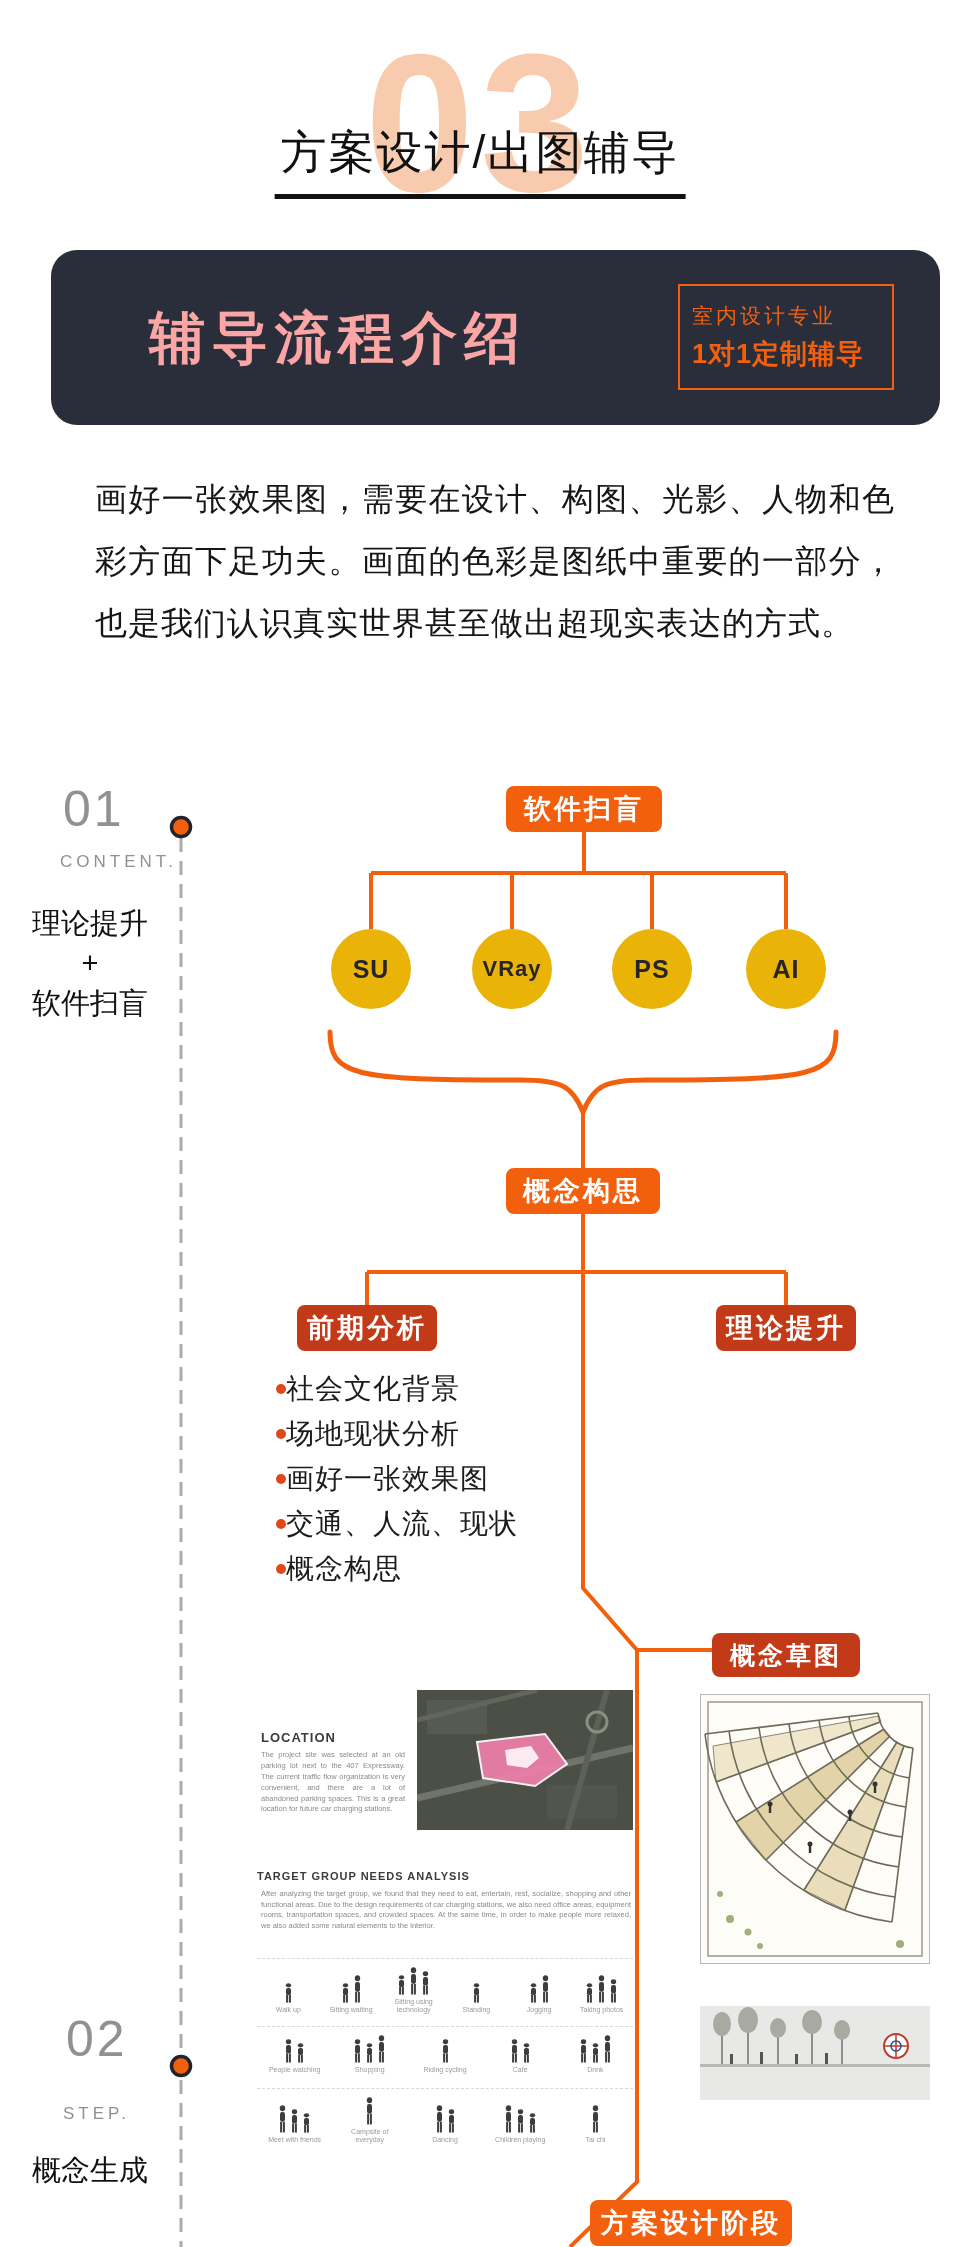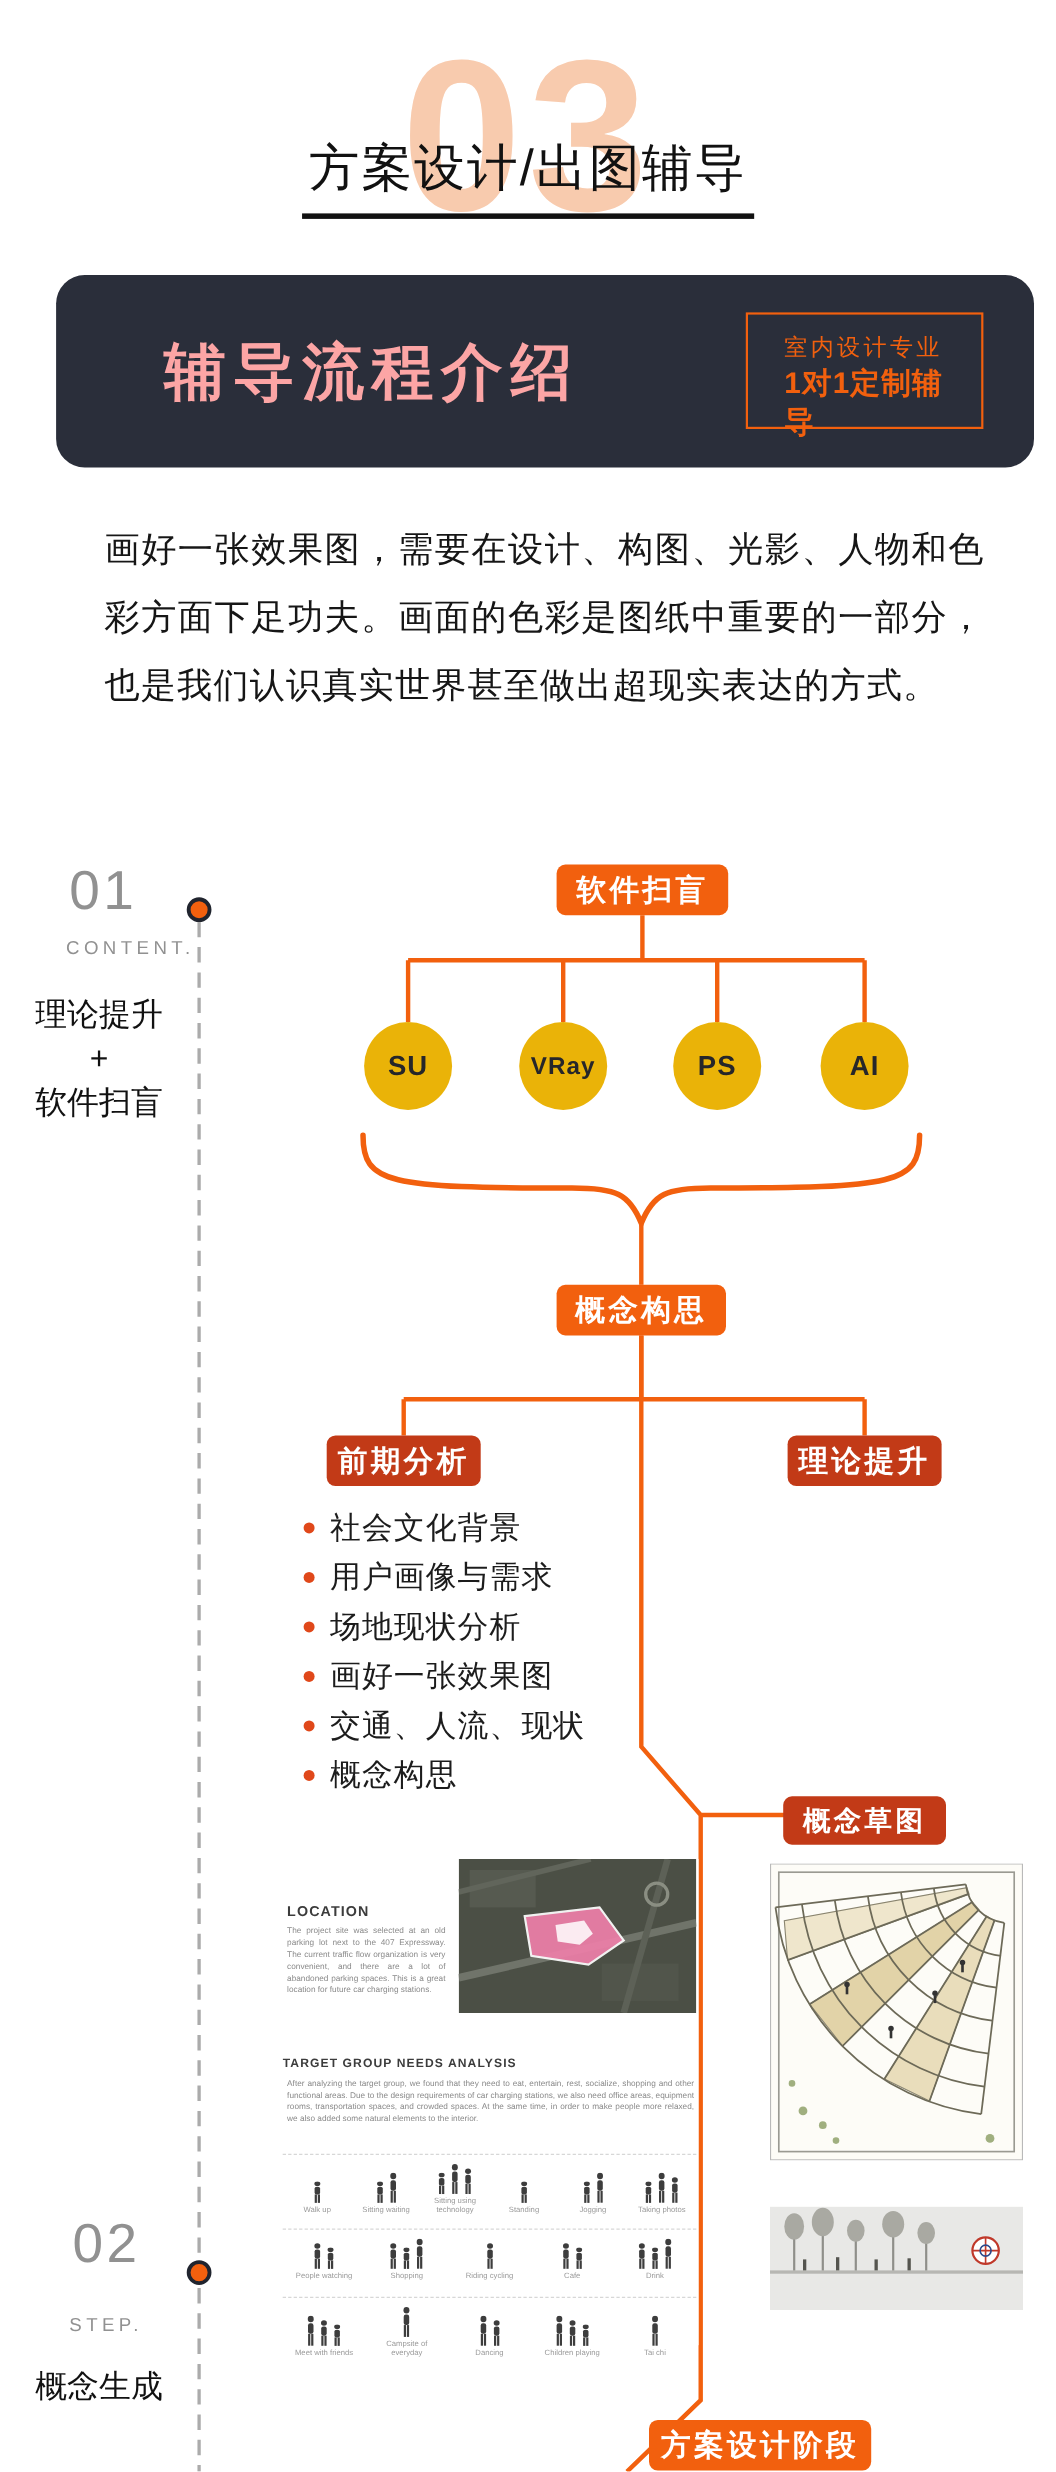--- a/index.html
+++ b/index.html
@@ -13,21 +13,21 @@
   #main-title{position:absolute;left:50%;transform:translateX(-50%);top:122px;font-size:46px;
               font-weight:normal;color:#111;padding:0 6px 10px;border-bottom:5px solid #111;
               letter-spacing:2px;white-space:nowrap;z-index:2}
 
   
   #banner{position:absolute;left:51px;top:250px;width:889px;height:175px;background:#2A2E3A;
           border-radius:26px;z-index:2}
   #banner-title{position:absolute;left:98px;top:0;height:175px;line-height:175px;font-size:56px;
                 font-weight:bold;color:#fca5a5;letter-spacing:7px}
   #banner-badge{position:absolute;left:627px;top:34px;width:216px;height:106px;border:2px solid #F2600E;
-                color:#F2600E;padding:16px 33px;display:flex;flex-direction:column;justify-content:space-between}
+                color:#F2600E;padding:16px 12px;display:flex;flex-direction:column;justify-content:space-between}
   .badge-l1{font-size:21px;letter-spacing:3px}
   .badge-l2{font-size:27px;font-weight:bold;letter-spacing:1px}
 
   
   #intro{position:absolute;left:95px;top:468px;width:800px;font-size:32px;line-height:62px;
          color:#161616;letter-spacing:1px;text-align:justify;z-index:2}
 
   
   .step-num{position:absolute;font-size:50px;color:#919191;letter-spacing:3px;z-index:2}
   .step-cap{position:absolute;font-size:17px;color:#919191;letter-spacing:4px;z-index:2}
@@ -57,21 +57,21 @@
           color:#26262a;z-index:2;letter-spacing:1px}
   #circ0{left:331px;top:929px}
   #circ1{left:472px;top:929px;font-size:22px}
   #circ2{left:612px;top:929px}
   #circ3{left:746px;top:929px}
 
   
   .bullets{position:absolute;display:flex;flex-direction:column;z-index:2}
   #list-left{left:276px;top:1366px}
   #list-right{left:698px;top:1366px}
-  .b-item{height:45px;display:flex;align-items:center;gap:14px}
+  .b-item{height:45px;display:flex;align-items:center;}
   .b-dot{width:10px;height:10px;border-radius:50%;background:#E0481A;flex:none}
   .b-txt{font-size:28px;color:#1c1c1c;letter-spacing:1px;white-space:nowrap}
 
   
   #overlay{position:absolute;left:0;top:0;z-index:1;pointer-events:none}
 
   
   #board{position:absolute;left:255px;top:1690px;width:380px;height:442px;background:#fff;z-index:2}
   #sat{position:absolute;left:162px;top:0}
   #loc-title{position:absolute;left:6px;top:40px;font-size:13px;font-weight:bold;color:#3c3c3c;letter-spacing:1px}
@@ -146,24 +146,20 @@
 
   <div id="circ0" class="circle">SU</div>
   <div id="circ1" class="circle">VRay</div>
   <div id="circ2" class="circle">PS</div>
   <div id="circ3" class="circle">AI</div>
 
   <div id="list-left" class="bullets">
     <div class="b-item">
         <span class="b-dot"></span>
         <span class="b-txt">社会文化背景</span>
-      </div>
-    <div class="b-item">
-        <span class="b-dot"></span>
-        <span class="b-txt">用户画像与需求</span>
       </div>
     <div class="b-item">
         <span class="b-dot"></span>
         <span class="b-txt">场地现状分析</span>
       </div>
     <div class="b-item">
         <span class="b-dot"></span>
         <span class="b-txt">画好一张效果图</span>
       </div>
     <div class="b-item">

